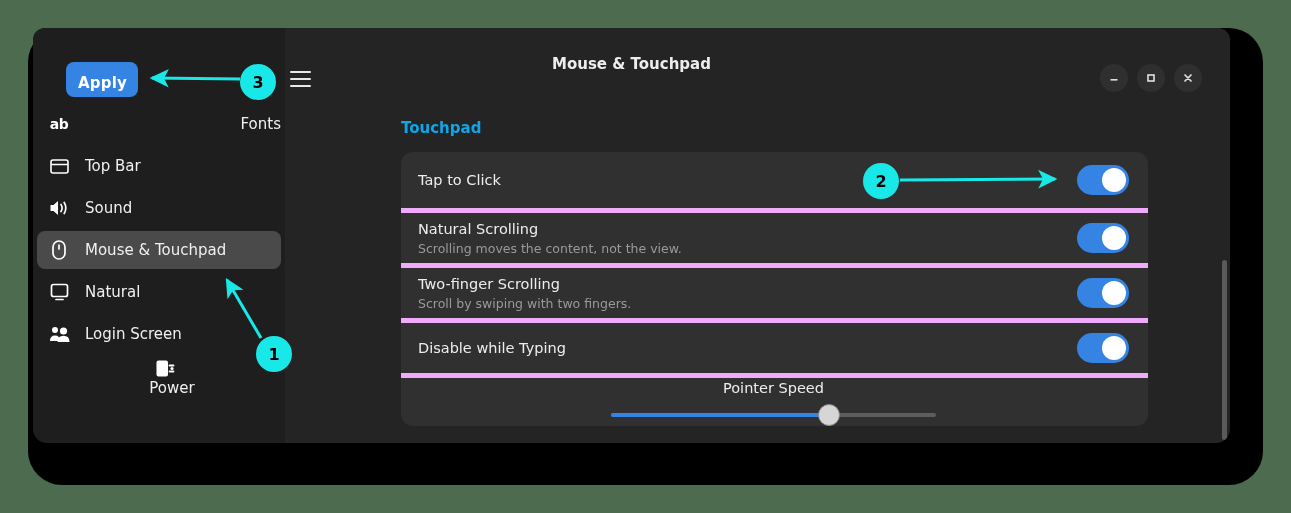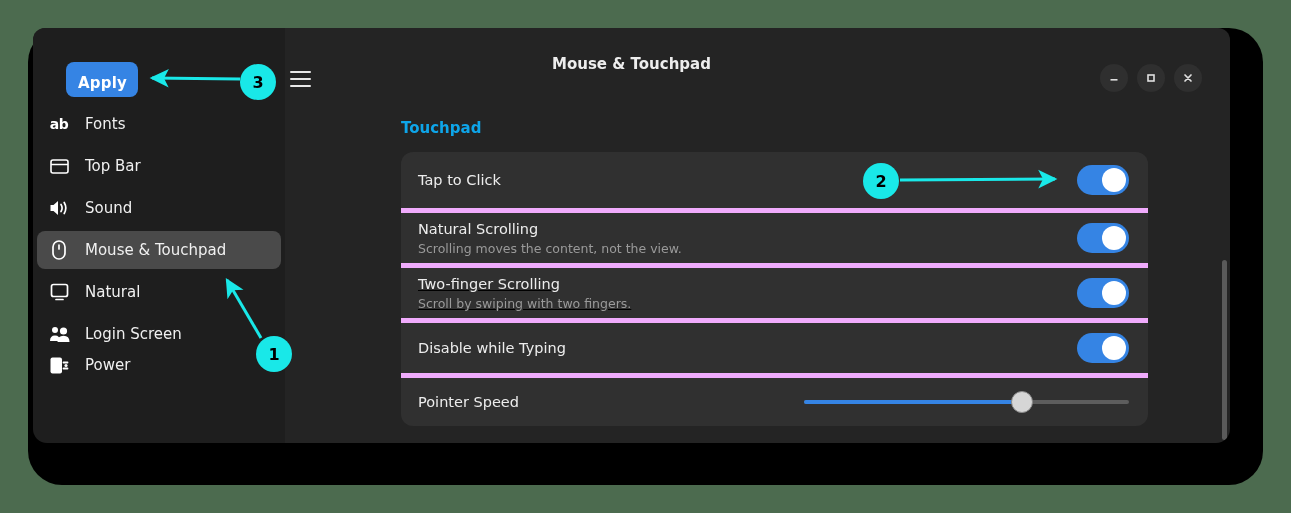--- a/index.html
+++ b/index.html
@@ -337,21 +337,21 @@
   </div>
   <div class="win-ctl" id="btn-close">
     <svg width="12" height="12" viewBox="0 0 12 12">
         <path d="M3 3 L9 9 M9 3 L3 9" stroke="#e0e0e0" stroke-width="1.7" stroke-linecap="round"></path>
       </svg>
   </div>
 </div>
 
 <div id="sidebar">
 
-  <div class="side-item" style="top:5px;">
+  <div class="side-item" style="top:5px;justify-content:space-between;">
     <span class="side-icon">
       <span class="side-icon-text">ab</span>
     </span>
     <span class="side-label">Fonts</span>
   </div>
 
   <div class="side-item" style="top:47px;">
     <span class="side-icon">
       <svg width="19" height="17" viewBox="0 0 19 17">
         <rect x="1" y="2" width="17" height="13" rx="2" fill="none" stroke="#ffffff" stroke-width="1.6"></rect>
@@ -397,21 +397,21 @@
       <svg width="21" height="18" viewBox="0 0 21 18">
         <circle cx="6" cy="5" r="3" fill="#ffffff"></circle>
         <path d="M1 16 Q1 10.5 6 10.5 Q11 10.5 11 16 Z" fill="#ffffff"></path>
         <circle cx="14.5" cy="6" r="3.6" fill="#ffffff"></circle>
         <path d="M8.5 17 Q8.5 10.8 14.5 10.8 Q20.5 10.8 20.5 17 Z" fill="#ffffff"></path>
       </svg>
     </span>
     <span class="side-label">Login Screen</span>
   </div>
 
-  <div class="side-item" style="top:246px;">
+  <div class="side-item" style="top:257px;flex-direction:column;">
     <span class="side-icon">
       <svg width="20" height="19" viewBox="0 0 20 19">
         <path d="M11 1.5 H3.5 Q1.5 1.5 1.5 3.5 V15.5 Q1.5 17.5 3.5 17.5 H11 Q13 17.5 13 15.5 V3.5 Q13 1.5 11 1.5 Z" fill="#ffffff"></path>
         <path d="M14.5 6.5 H18.5 M14.5 12.5 H18.5" stroke="#ffffff" stroke-width="1.8" stroke-linecap="round"></path>
         <circle cx="17" cy="9.5" r="1.6" fill="#ffffff"></circle>
       </svg>
     </span>
     <span class="side-label">Power</span>
   </div>
 
@@ -434,40 +434,40 @@
     <div class="setting-row" style="height:55px;">
       <div class="row-texts">
         <div class="row-title">Natural Scrolling</div>
         <div class="row-sub">Scrolling moves the content, not the view.</div>
       </div>
       <div class="toggle">
         <div class="knob"></div>
       </div>
     </div>
 
-    <div class="setting-row" style="height:55px;text-decoration:underline;">
+    <div class="setting-row" style="height:55px;">
       <div class="row-texts">
         <div class="row-title">Two-finger Scrolling</div>
         <div class="row-sub">Scroll by swiping with two fingers.</div>
       </div>
       <div class="toggle">
         <div class="knob"></div>
       </div>
     </div>
 
     <div class="setting-row" style="height:55px;">
       <div class="row-texts">
         <div class="row-title">Disable while Typing</div>
       </div>
       <div class="toggle">
         <div class="knob"></div>
       </div>
     </div>
 
-    <div class="setting-row" style="height:53px;">
+    <div class="setting-row" style="height:53px;flex-direction:column;">
       <div class="row-texts">
         <div class="row-title">Pointer Speed</div>
       </div>
       <div class="slider-wrap">
         <div class="slider-track"></div>
         <div class="slider-fill" id="ps-fill" style="width: 217.75px;"></div>
         <div class="slider-handle" id="ps-handle" style="left: 206.75px;"></div>
       </div>
     </div>
 

